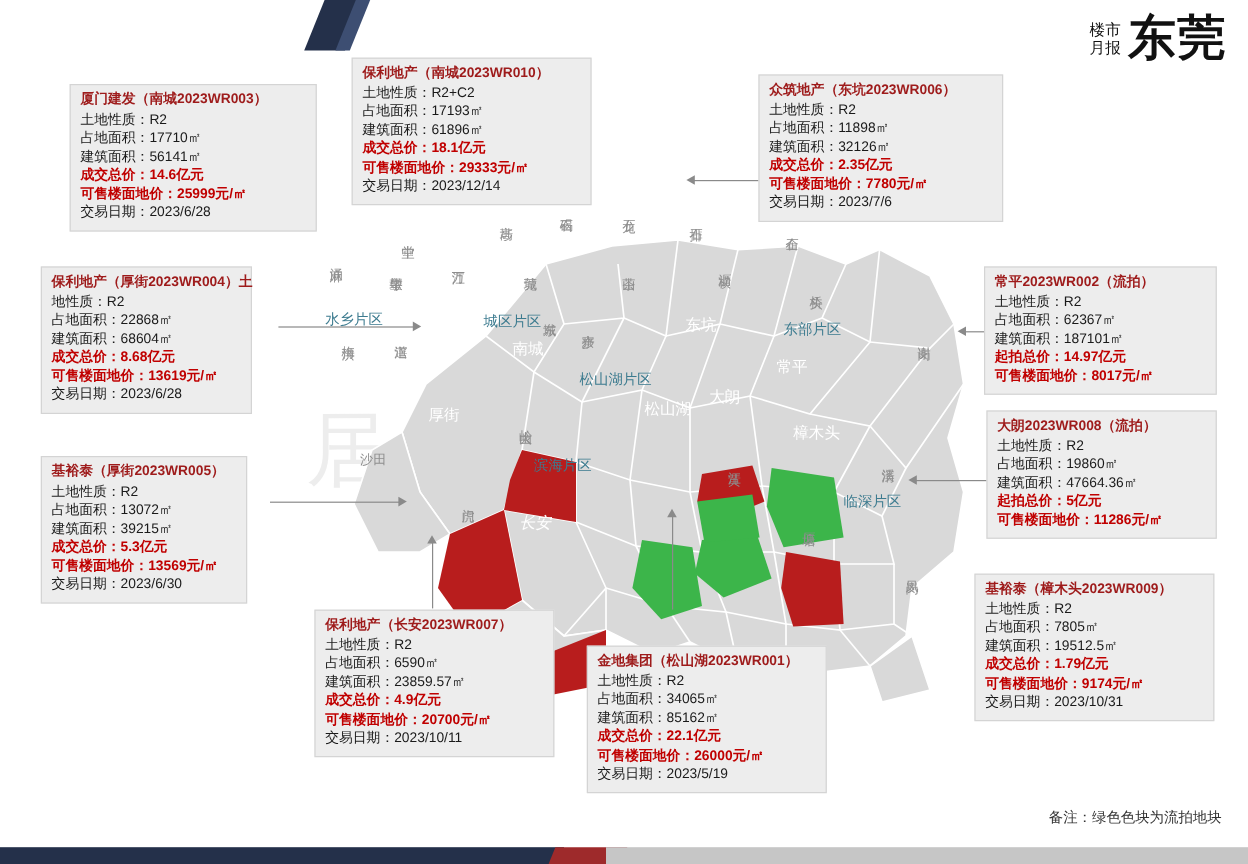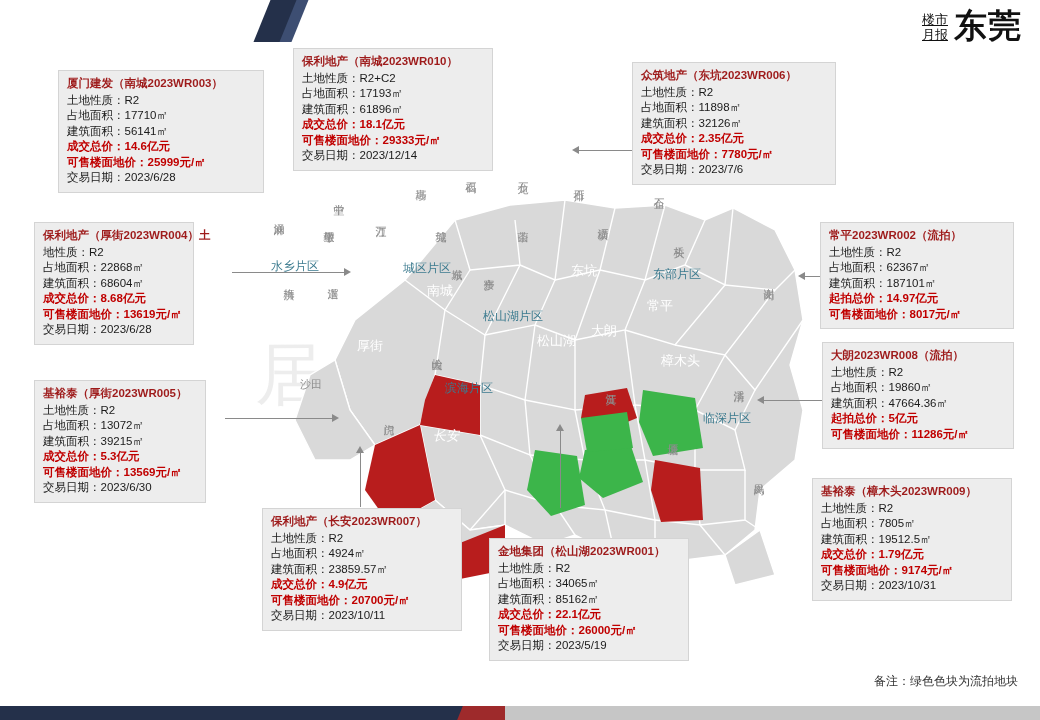--- a/index.html
+++ b/index.html
@@ -58,24 +58,23 @@
     right: 18px; top: 4px;
     display: flex;
     align-items: center;
   }
   #brand .brand-small {
     font-size: 13px;
     line-height: 15px;
     color: #111;
     text-align: center;
     margin-right: 6px;
-    text-decoration: underline;
   }
   #brand .brand-big {
-    font-size: 33px;
+    font-size: 40px;
     font-weight: bold;
     color: #111;
     letter-spacing: 1px;
   }
 
   
   #footer-bar {
     position: absolute;
     left: 0; bottom: 0;
     width: 1040px; height: 14px;
@@ -336,21 +335,21 @@
 <div class="card" style="left:632px; top:62px; width:204px;">
   <div class="card-title">众筑地产（东坑2023WR006）</div>
   <div class="row"><span>土地性质：</span><span>R2</span></div>
   <div class="row"><span>占地面积：</span><span>11898㎡</span></div>
   <div class="row"><span>建筑面积：</span><span>32126㎡</span></div>
   <div class="row red"><span>成交总价：</span><span>2.35亿元</span></div>
   <div class="row red"><span>可售楼面地价：</span><span>7780元/㎡</span></div>
   <div class="row"><span>交易日期：</span><span>2023/7/6</span></div>
 </div>
 
-<div class="card" style="left:34px; top:222px; width:160px;">
+<div class="card" style="left:34px; top:222px; width:176px;">
   <div class="card-title">保利地产（厚街2023WR004）土</div>
   <div class="row">地性质：R2</div>
   <div class="row"><span>占地面积：</span><span>22868㎡</span></div>
   <div class="row"><span>建筑面积：</span><span>68604㎡</span></div>
   <div class="row red"><span>成交总价：</span><span>8.68亿元</span></div>
   <div class="row red"><span>可售楼面地价：</span><span>13619元/㎡</span></div>
   <div class="row"><span>交易日期：</span><span>2023/6/28</span></div>
 </div>
 
 <div class="card" style="left:820px; top:222px; width:194px;">
@@ -377,21 +376,21 @@
   <div class="row"><span>土地性质：</span><span>R2</span></div>
   <div class="row"><span>占地面积：</span><span>19860㎡</span></div>
   <div class="row"><span>建筑面积：</span><span>47664.36㎡</span></div>
   <div class="row red"><span>起拍总价：</span><span>5亿元</span></div>
   <div class="row red"><span>可售楼面地价：</span><span>11286元/㎡</span></div>
 </div>
 
 <div class="card" style="left:262px; top:508px; width:200px;">
   <div class="card-title">保利地产（长安2023WR007）</div>
   <div class="row"><span>土地性质：</span><span>R2</span></div>
-  <div class="row"><span>占地面积：</span><span>4924㎡</span></div>
+  <div class="row"><span>占地面积：</span><span>6590㎡</span></div>
   <div class="row"><span>建筑面积：</span><span>23859.57㎡</span></div>
   <div class="row red"><span>成交总价：</span><span>4.9亿元</span></div>
   <div class="row red"><span>可售楼面地价：</span><span>20700元/㎡</span></div>
   <div class="row"><span>交易日期：</span><span>2023/10/11</span></div>
 </div>
 
 <div class="card" style="left:489px; top:538px; width:200px;">
   <div class="card-title">金地集团（松山湖2023WR001）</div>
   <div class="row"><span>土地性质：</span><span>R2</span></div>
   <div class="row"><span>占地面积：</span><span>34065㎡</span></div>

